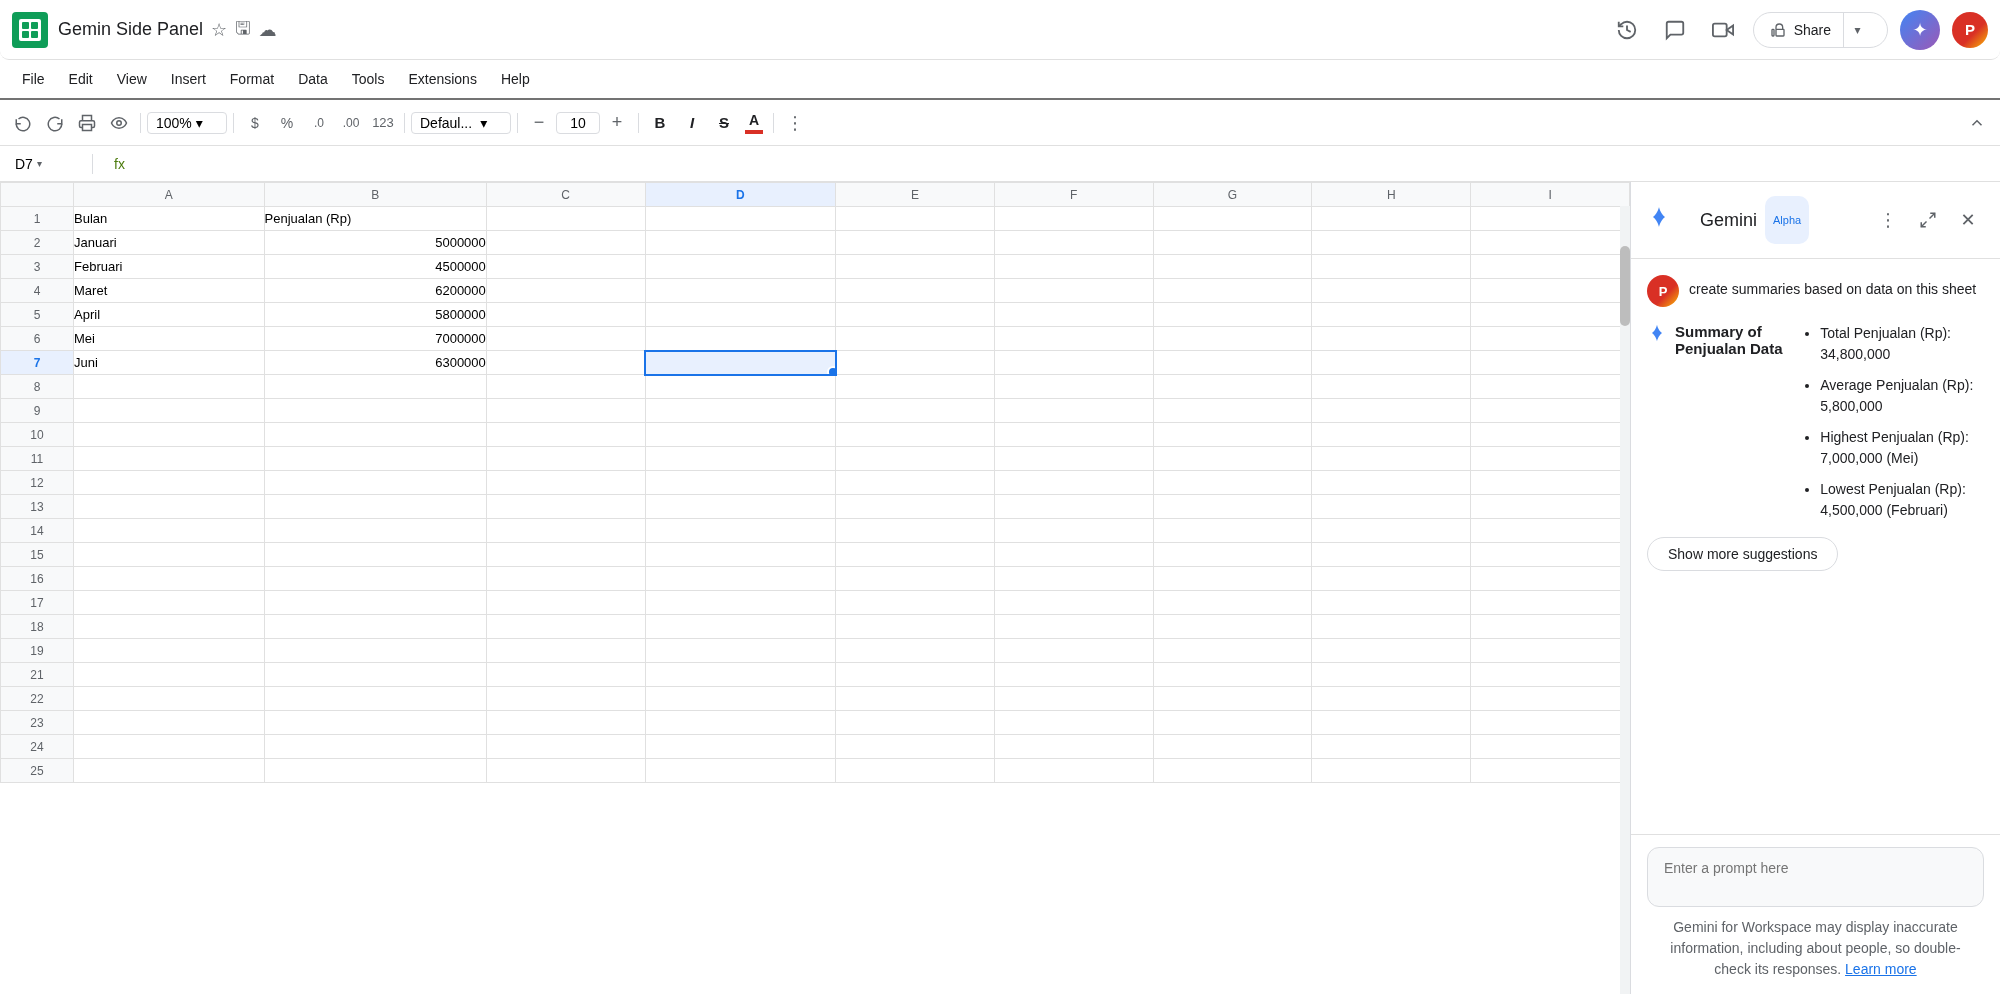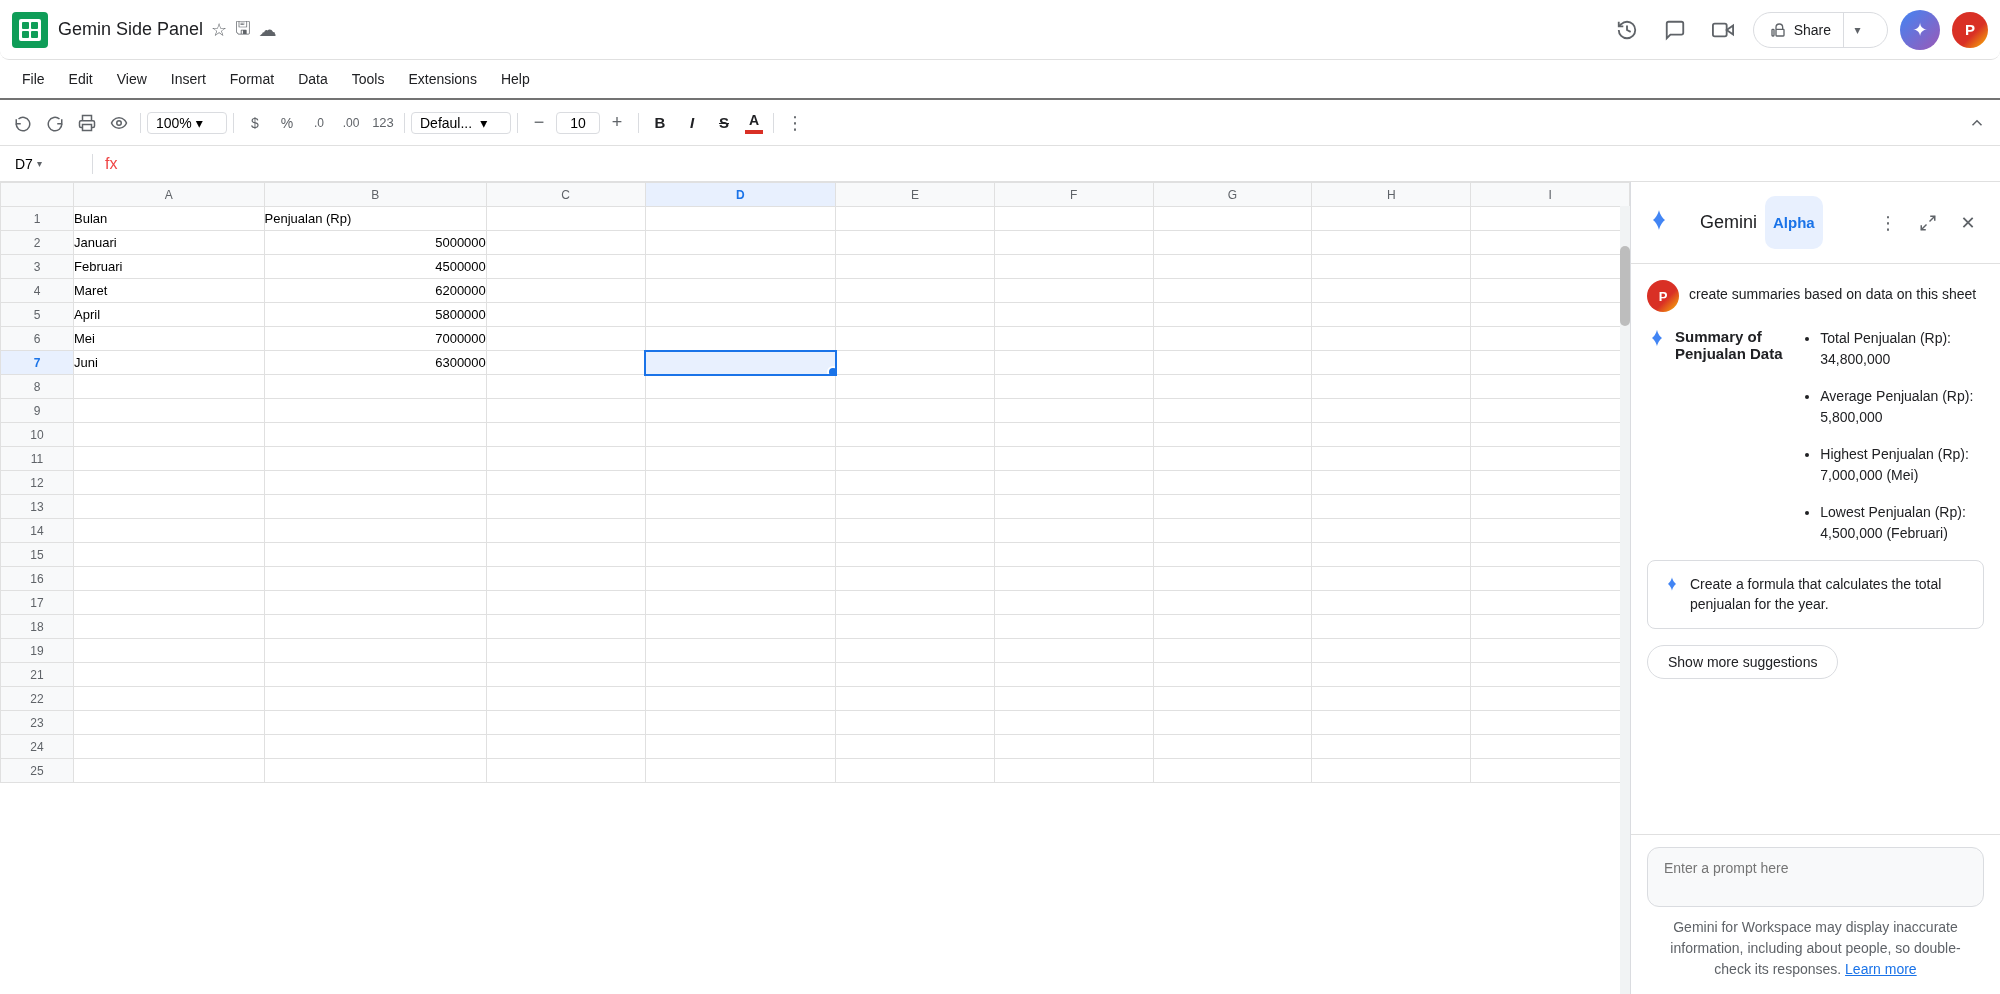--- a/index.html
+++ b/index.html
@@ -201,21 +201,21 @@
     .cell-ref {
       width: 80px;
       border: 1px solid transparent;
       border-radius: 4px;
       padding: 2px 6px;
       font-size: 14px;
       display: flex; align-items: center; gap: 4px;
       cursor: pointer;
     }
     .cell-divider { width: 1px; height: 20px; background: #dadce0; margin: 0 4px; }
-    .fx-icon { color: #ef4444; font-size: 16px; margin-left: 8px; }
+    .fx-icon { color: #4d7c0f; font-size: 14px; margin-left: 17px; }
 
     
     .main-area {
       display: flex;
       height: calc(994px - 60px - 40px - 46px - 36px);
     }
 
     
     .spreadsheet {
       flex: 1;
@@ -311,26 +311,26 @@
       color: #4285f4;
       font-size: 22px;
     }
     .gemini-title {
       font-size: 18px;
       font-weight: 500;
       color: #202124;
       margin-left: 21px;
     }
     .gemini-alpha {
-      font-size: 15px;
+      font-size: 11px;
       background: #e8f0fe;
       color: #1a73e8;
       padding: 18px 8px;
       border-radius: 10px;
-      font-weight: 700;
+      font-weight: 400;
     }
     .gemini-header-actions {
       display: flex; gap: 8px; align-items: center;
     }
     .gemini-header-btn {
       width: 32px; height: 32px;
       display: flex; align-items: center; justify-content: center;
       border-radius: 50%;
       cursor: pointer;
       color: #5f6368;
@@ -379,21 +379,21 @@
       font-size: 15px;
       font-weight: 600;
       color: #202124;
       margin-bottom: 8px;
     }
     .response-list {
       list-style: disc;
       padding-left: 20px;
       display: flex;
       flex-direction: column;
-      gap: 16px;
+      gap: 10px;
     }
     .response-list li {
       font-size: 14px;
       color: #202124;
       line-height: 1.5;
     }
 
     
     .suggestion-card {
       border: 1px solid #dadce0;
@@ -1008,28 +1008,20 @@
         </div>
         <div class="response-title">Summary of Penjualan Data</div>
         <ul class="response-list">
           <li><span>Total Penjualan (Rp): 34,800,000</span></li>
           <li><span>Average Penjualan (Rp): 5,800,000</span></li>
           <li><span>Highest Penjualan (Rp): 7,000,000 (Mei)</span></li>
           <li><span>Lowest Penjualan (Rp): 4,500,000 (Februari)</span></li>
         </ul>
       </div>
 
-      <div class="suggestion-card">
-        <span class="suggestion-star">
-          <svg width="16" height="16" viewBox="0 0 24 24">
-            <path d="M12 2 C12 2 13 8 18 12 C13 16 12 22 12 22 C12 22 11 16 6 12 C11 8 12 2 12 2Z" fill="#4285f4"></path>
-          </svg>
-        </span>
-        <span class="suggestion-text">Create a formula that calculates the total penjualan for the year.</span>
-      </div>
 
       <div class="show-more-btn">
         <span>Show more suggestions</span>
       </div>
 
     </div>
 
     <div class="gemini-input-area">
       <textarea class="prompt-input" placeholder="Enter a prompt here" style=""></textarea>
       <div class="gemini-disclaimer">

